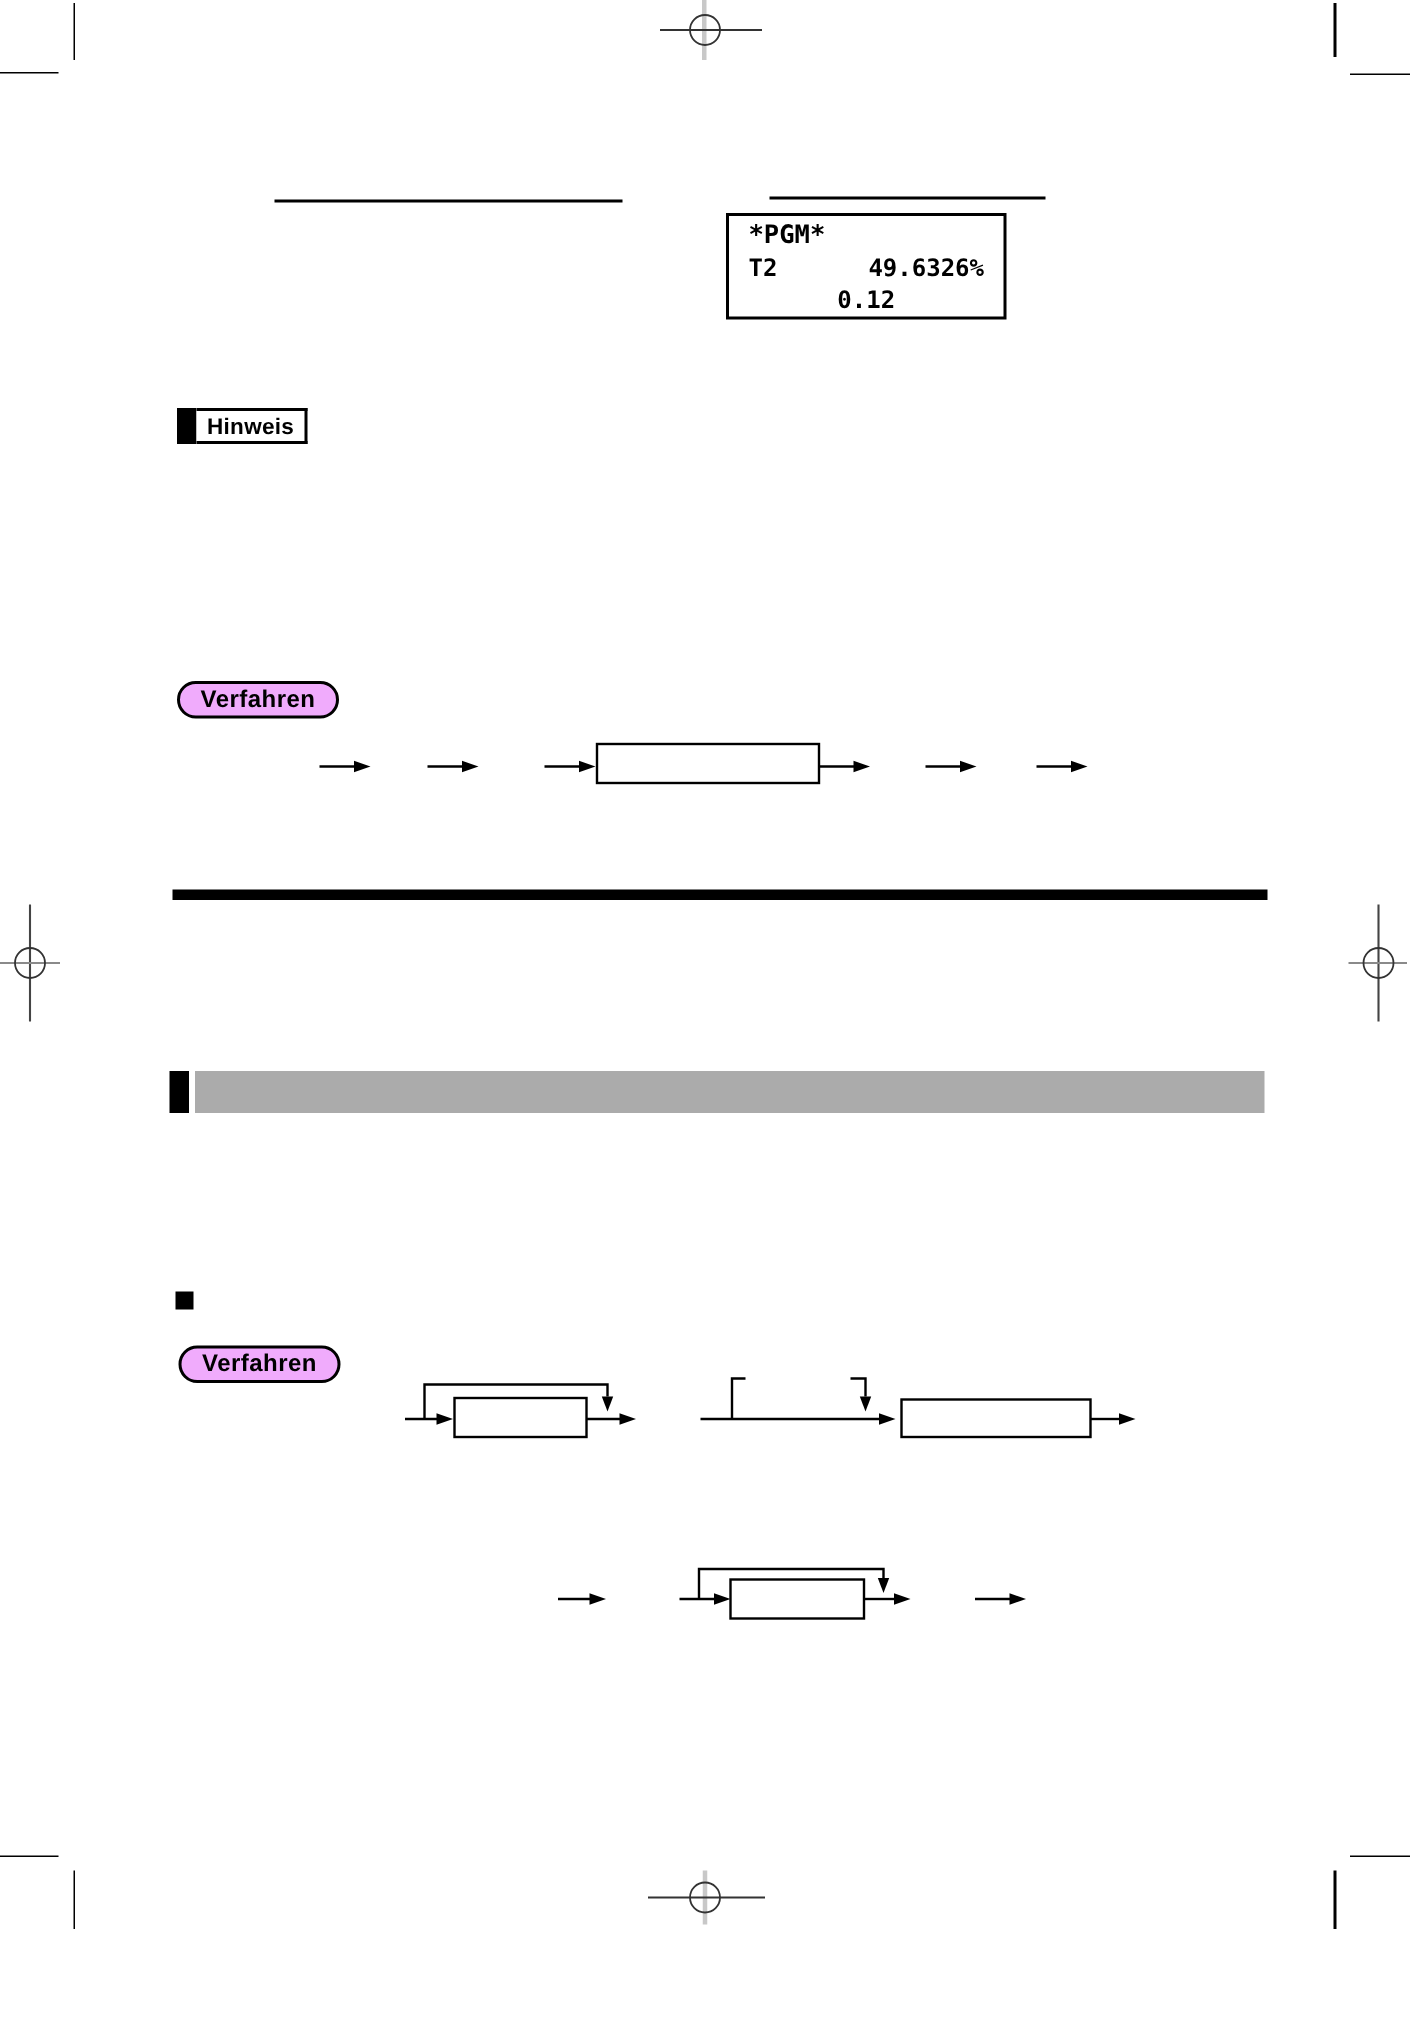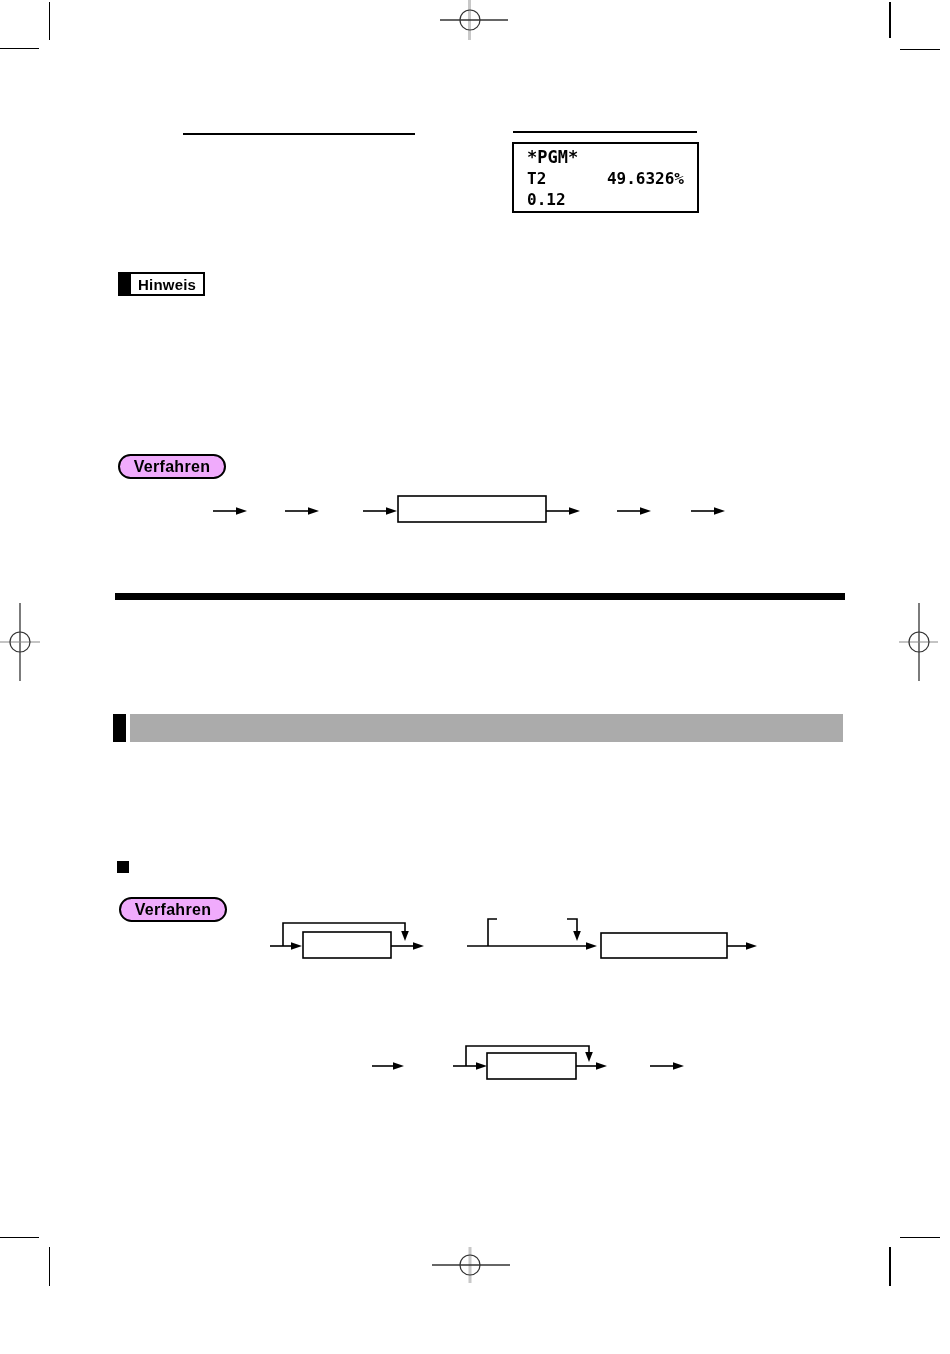--- a/index.html
+++ b/index.html
@@ -8,29 +8,29 @@
     font-family:"Liberation Sans",sans-serif;color:#000;overflow:hidden;
   }
   .abs{position:absolute;}
   
   .mark-line{position:absolute;background:#000;}
   
   .rule-left{left:183px;top:133px;width:232px;height:2px;background:#000;}
   .rule-right{left:513px;top:131px;width:184px;height:2px;background:#000;}
   
   .display-box{
-    left:512px;top:142px;width:187px;height:71px;border:2px solid #000;
+    left:484px;top:142px;width:187px;height:71px;border:2px solid #000;
     box-sizing:border-box;background:#fff;
     font-family:"DejaVu Sans Mono",monospace;font-weight:bold;
     padding:3px 13px 0 13px;
   }
   .disp-row{line-height:21px;font-size:16px;letter-spacing:0;}
   .disp-row.mode{font-size:17px;}
   .disp-row.two{display:flex;justify-content:space-between;gap:24px;}
-  .disp-row.right{text-align:left;}
+  .disp-row.right{text-align:center;}
   
   .hinweis{left:118px;top:272px;height:24px;display:flex;}
   .hinweis-block{width:13px;height:24px;background:#000;display:inline-block;}
   .hinweis-box{
     display:inline-flex;align-items:center;box-sizing:border-box;height:24px;
     border:2px solid #000;border-left:none;background:#fff;padding:0 7px;
     font-weight:bold;font-size:15px;letter-spacing:0.2px;
   }
   
   .pill{

